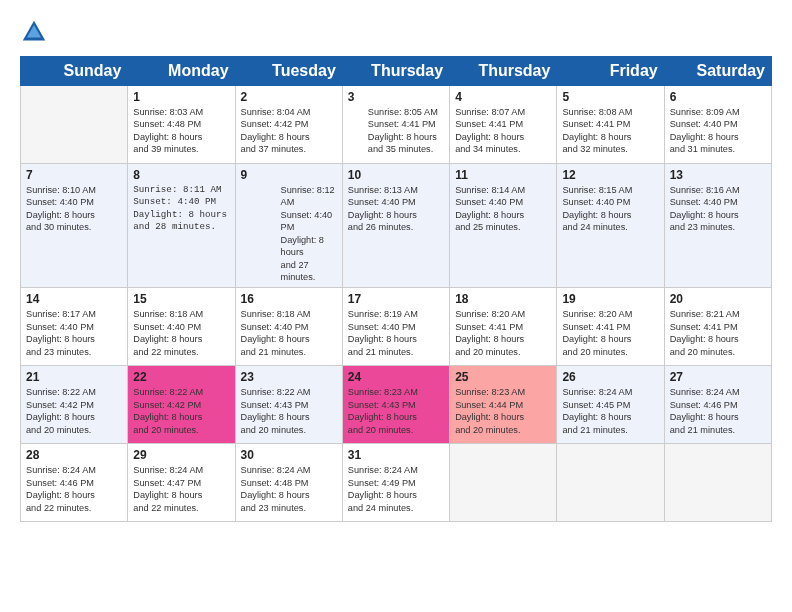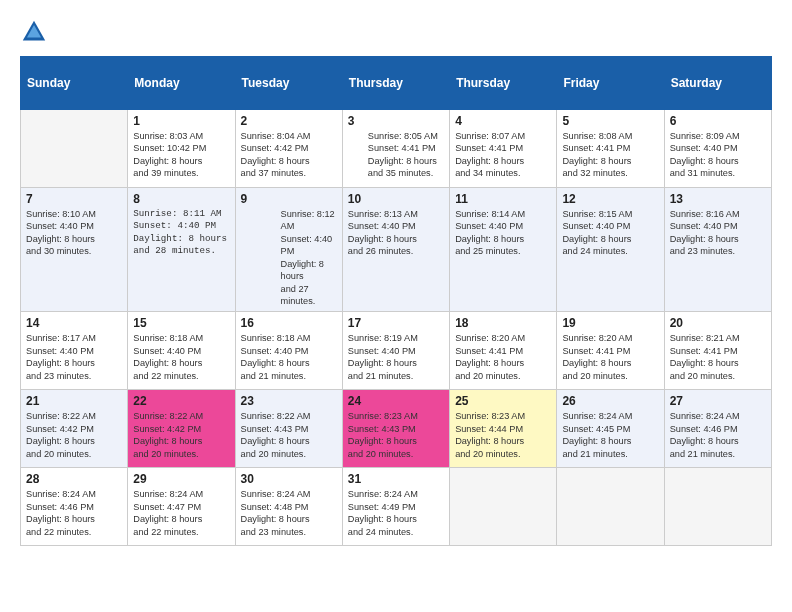--- a/index.html
+++ b/index.html
@@ -53,23 +53,23 @@
       margin-top: 2px;
     }
     .calendar {
       width: 100%;
       border-collapse: collapse;
       font-size: 10.5px;
     }
     .calendar th {
       background: #1a5fa8;
       color: #fff;
-      text-align: left;
-      padding: 19px 6px;
-      font-size: 12px;
+      text-align: right;
+      padding: 5px 6px;
+      font-size: 16px;
       font-weight: bold;
       border: 1px solid #1a5fa8;
     }
     .calendar td {
       border: 1px solid #ccc;
       vertical-align: top;
       padding: 4px 5px;
       width: calc(100% / 7);
       height: 78px;
     }
@@ -117,21 +117,21 @@
           <th>Friday</th>
           <th>Saturday</th>
         </tr>
     </thead>
     <tbody id="calendar-body">
     <tr>
           <td style="background: rgb(245, 245, 245);"></td>
           <td>
             <div class="day-num">1</div>
             <div class="day-info" style="white-space: pre-line;">Sunrise: 8:03 AM
-Sunset: 10:42 PM
+Sunset: 4:48 PM
 Daylight: 8 hours
 and 39 minutes.</div>
           </td>
           <td>
             <div class="day-num">2</div>
             <div class="day-info" style="white-space: pre-line;">Sunrise: 8:04 AM
 Sunset: 4:42 PM
 Daylight: 8 hours
 and 37 minutes.</div>
           </td>
@@ -288,21 +288,21 @@
 Daylight: 8 hours
 and 20 minutes.</div>
           </td>
           <td style="background: #ec4899; margin-left: 16px;">
             <div class="day-num">24</div>
             <div class="day-info" style="white-space: pre-line;">Sunrise: 8:23 AM
 Sunset: 4:43 PM
 Daylight: 8 hours
 and 20 minutes.</div>
           </td>
-          <td style="background: #fef9c3;">
+          <td style="background: #fca5a5;">
             <div class="day-num">25</div>
             <div class="day-info" style="white-space: pre-line;">Sunrise: 8:23 AM
 Sunset: 4:44 PM
 Daylight: 8 hours
 and 20 minutes.</div>
           </td>
           <td style="background: rgb(238, 242, 250);">
             <div class="day-num">26</div>
             <div class="day-info" style="white-space: pre-line;">Sunrise: 8:24 AM
 Sunset: 4:45 PM

